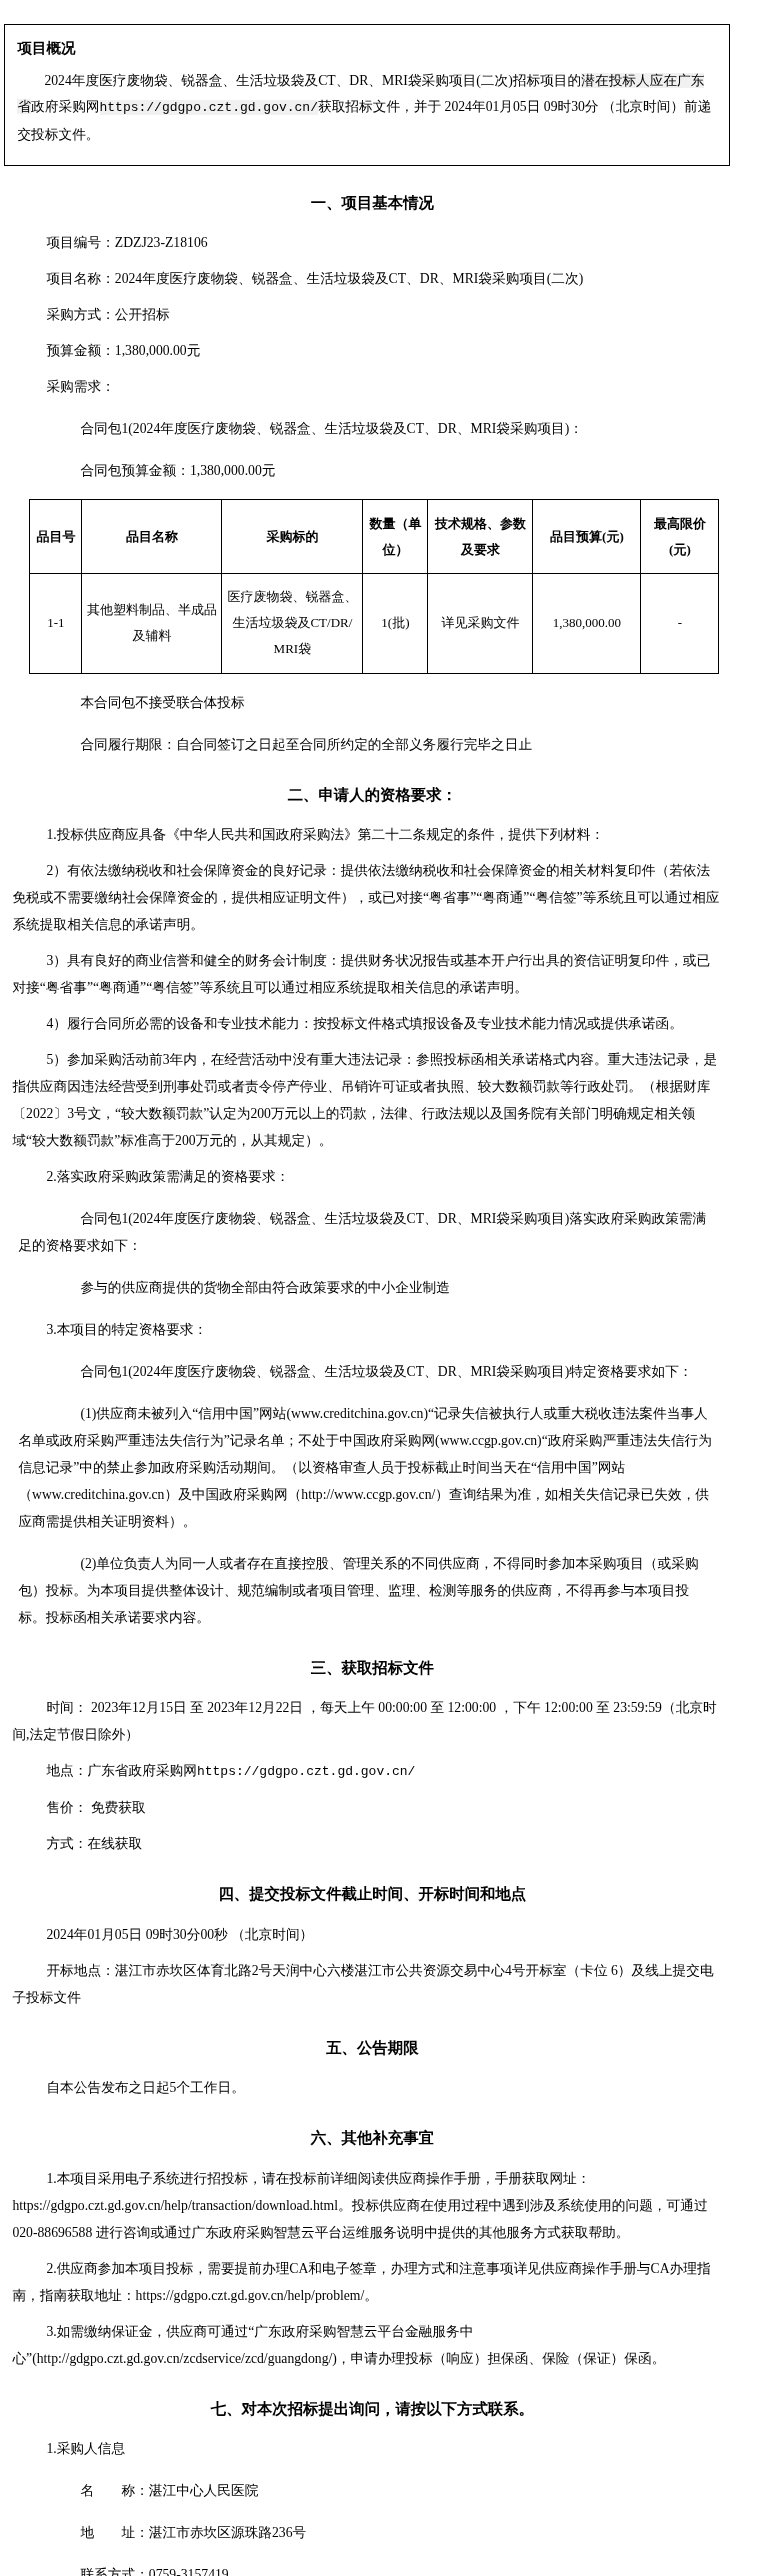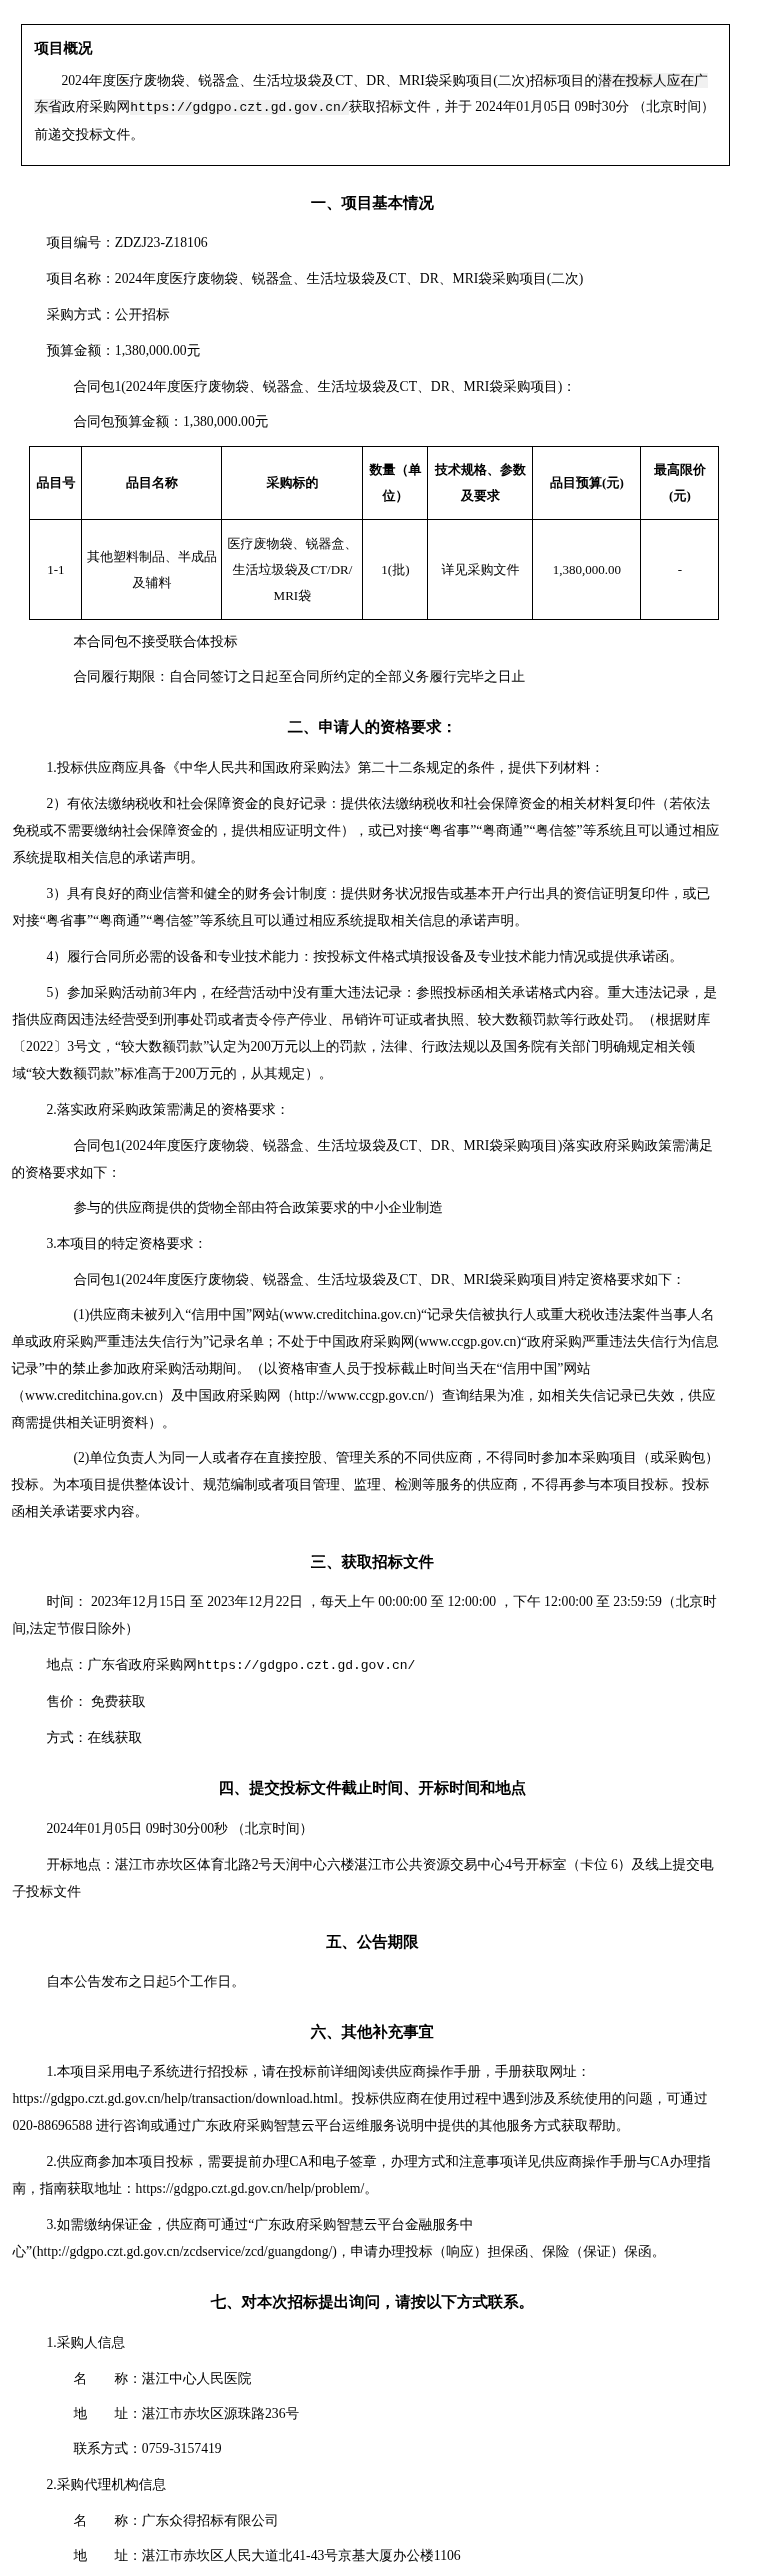--- a/index.html
+++ b/index.html
@@ -11,21 +11,21 @@
   }
   .page {
     box-sizing: border-box;
     width: 758px;
     min-height: 2576px;
     padding: 24px 27px 51px 3.4px;
   }
   
   .overview-box {
     border: 1.7px solid #000;
-    margin-left: 18px;
+    margin-left: 1px;
     margin-right: 0.9px;
     padding: 12px 13.7px 17px 12px;
   }
   .overview-box .ov-title {
     font-size: 14.5px;
     font-weight: bold;
     margin: 0 0 8.5px 0;
     line-height: 22px;
   }
   .overview-box p {
@@ -40,21 +40,21 @@
   }
   
   h2 {
     font-size: 15.4px;
     font-weight: bold;
     margin: 26px 0 15.4px 10.3px;
     line-height: 22px;
     text-align: center;
   }
   p.l1 { margin: 9px; line-height: 27px; text-indent: 34px; }
-  p.l2 { margin: 8px; line-height: 27px; text-indent: 62px; }
+  p.l2 { margin: 15px; line-height: 27px; text-indent: 62px; }
   
   table.items {
     border-collapse: collapse;
     table-layout: fixed;
     width: 689px;
     margin: 10.3px 0 8.5px 26px;
   }
   table.items th, table.items td {
     border: 0.9px solid #000;
     text-align: center;
@@ -74,20 +74,21 @@
   <div class="overview-box">
     <div class="ov-title">项目概况</div>
     <p><span>2024年度医疗废物袋、锐器盒、生活垃圾袋及CT、DR、MRI袋采购项目(二次)招标项目的</span><span class="hl">潜在投标人应在广东省</span><span>政府采购网</span><span class="hl url">https://gdgpo.czt.gd.gov.cn/</span><span>获取招标文件，并于 2024年01月05日 09时30分 （北京时间）前递交投标文件。</span></p>
   </div>
 
   <h2>一、项目基本情况</h2>
   <p class="l1">项目编号：ZDZJ23-Z18106</p>
   <p class="l1">项目名称：2024年度医疗废物袋、锐器盒、生活垃圾袋及CT、DR、MRI袋采购项目(二次)</p>
   <p class="l1">采购方式：公开招标</p>
   <p class="l1">预算金额：1,380,000.00元</p>
+  <p class="l1">采购需求：</p>
   <p class="l2">合同包1(2024年度医疗废物袋、锐器盒、生活垃圾袋及CT、DR、MRI袋采购项目)：</p>
   <p class="l2">合同包预算金额：1,380,000.00元</p>
 
   <table class="items">
     <colgroup>
       <col style="width:52px">
         <col style="width:140px">
         <col style="width:141px">
         <col style="width:65px">
         <col style="width:105px">

